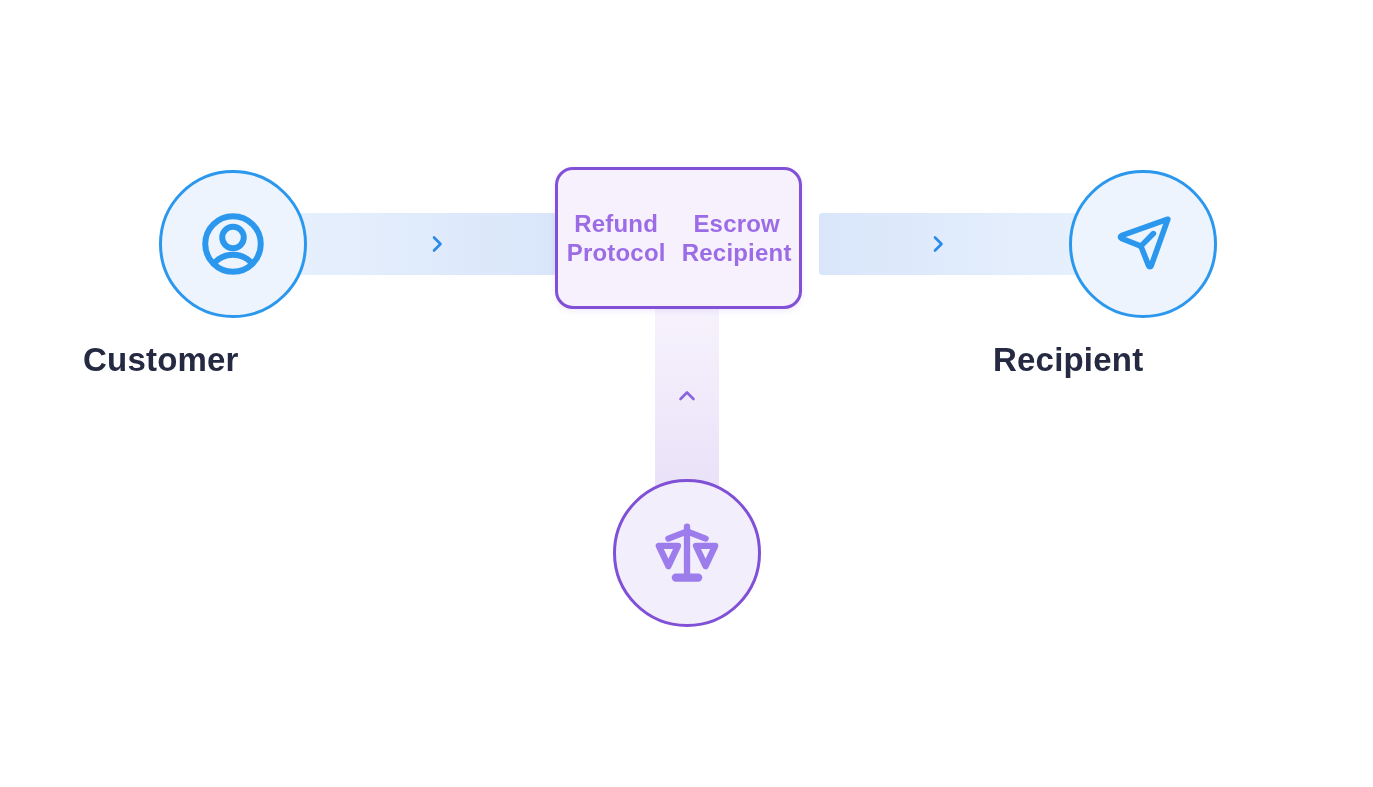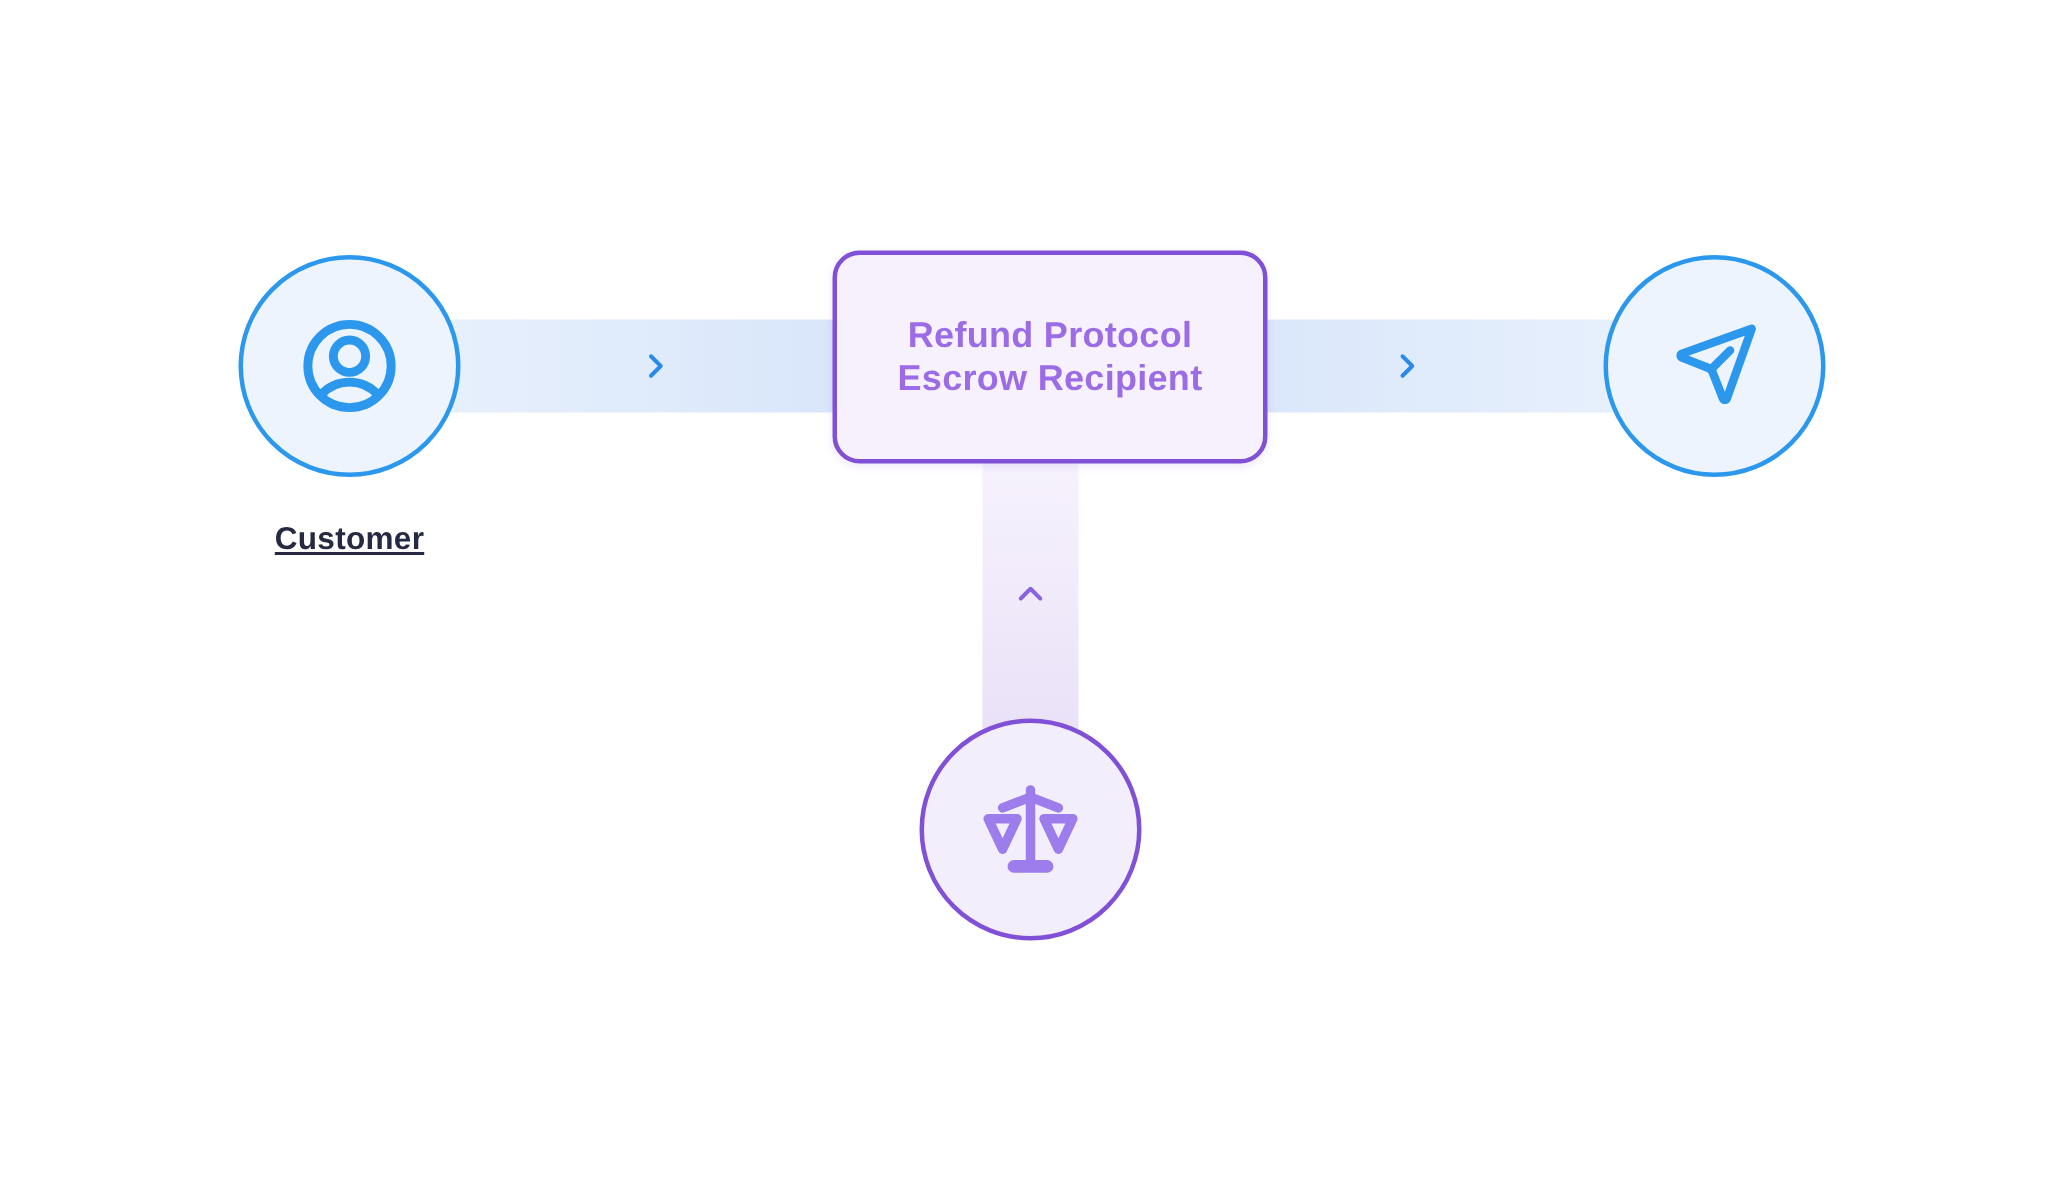--- a/index.html
+++ b/index.html
@@ -61,39 +61,37 @@
     color:var(--blue-accent);
   }
   .node-purple{
     border:3px solid var(--purple-accent);
     background:var(--arbiter-fill);
     color:var(--purple-icon);
   }
   .node-icon{fill:none;stroke:currentColor;stroke-width:2.1;stroke-linecap:round;stroke-linejoin:round;}
   .escrow-box{
     position:absolute;z-index:3;
-    left:555px;top:167px;width:290px;height:142px;
+    left:555px;top:167px;width:247px;height:142px;
     box-sizing:border-box;
     border:3px solid var(--purple-accent);
     border-radius:18px;
     background:var(--escrow-fill);
     box-shadow:0 2px 6px rgba(128,80,214,0.12);
-    display:flex;flex-direction:column;align-items:center;justify-content:center;
+    display:flex;flex-direction:row;align-items:center;justify-content:center;
     color:var(--escrow-text);
     font-size:24px;font-weight:700;line-height:29px;
     text-align:center;
     letter-spacing:0.2px;
   }
   .node-label{
     position:absolute;z-index:3;width:300px;
-    text-align:center;
     color:var(--label-text);
-    font-size:21px;font-weight:700;line-height:36px;
+    font-size:33px;font-weight:700;line-height:36px;
     letter-spacing:0.2px;
-    text-decoration:underline;
   }
 </style>
 </head>
 <body>
 
 <div class="canvas">
 
   <div class="band band-left"></div>
   <div class="band band-right"></div>
   <div class="band band-vertical"></div>
@@ -121,20 +119,21 @@
     <div>Refund Protocol</div>
     <div>Escrow Recipient</div>
   </div>
 
   <div class="node-circle node-blue" style="left:1069px;top:170px">
     <svg class="node-icon" width="64" height="64" viewBox="0 0 24 24">
       <path d="M21.3 2.7 3.9 8.9c-.5.2-.5.8 0 1l6.6 2.6c.5.2.8.5 1 1l2.6 6.6c.2.5.8.5 1 0L21.3 2.7z"></path>
       <path d="M15.9 8.1l-4.6 4.6"></path>
     </svg>
   </div>
+  <div class="node-label" style="left:993px;top:342px">Recipient</div>
 
   <div class="node-circle node-purple" style="left:613px;top:479px">
     <svg class="node-icon" width="72" height="72" viewBox="0 0 24 24" stroke-width="2">
       <path d="M12 3.2v16.2"></path>
       <path d="M8.3 20.2h7.4" stroke-width="2.8"></path>
       <path d="M5.8 7.2 12 4.8l6.2 2.4"></path>
       <path d="M2.6 9.6h6.4L5.8 16.4z"></path>
       <path d="M15 9.6h6.4l-3.2 6.8z"></path>
     </svg>
   </div>

